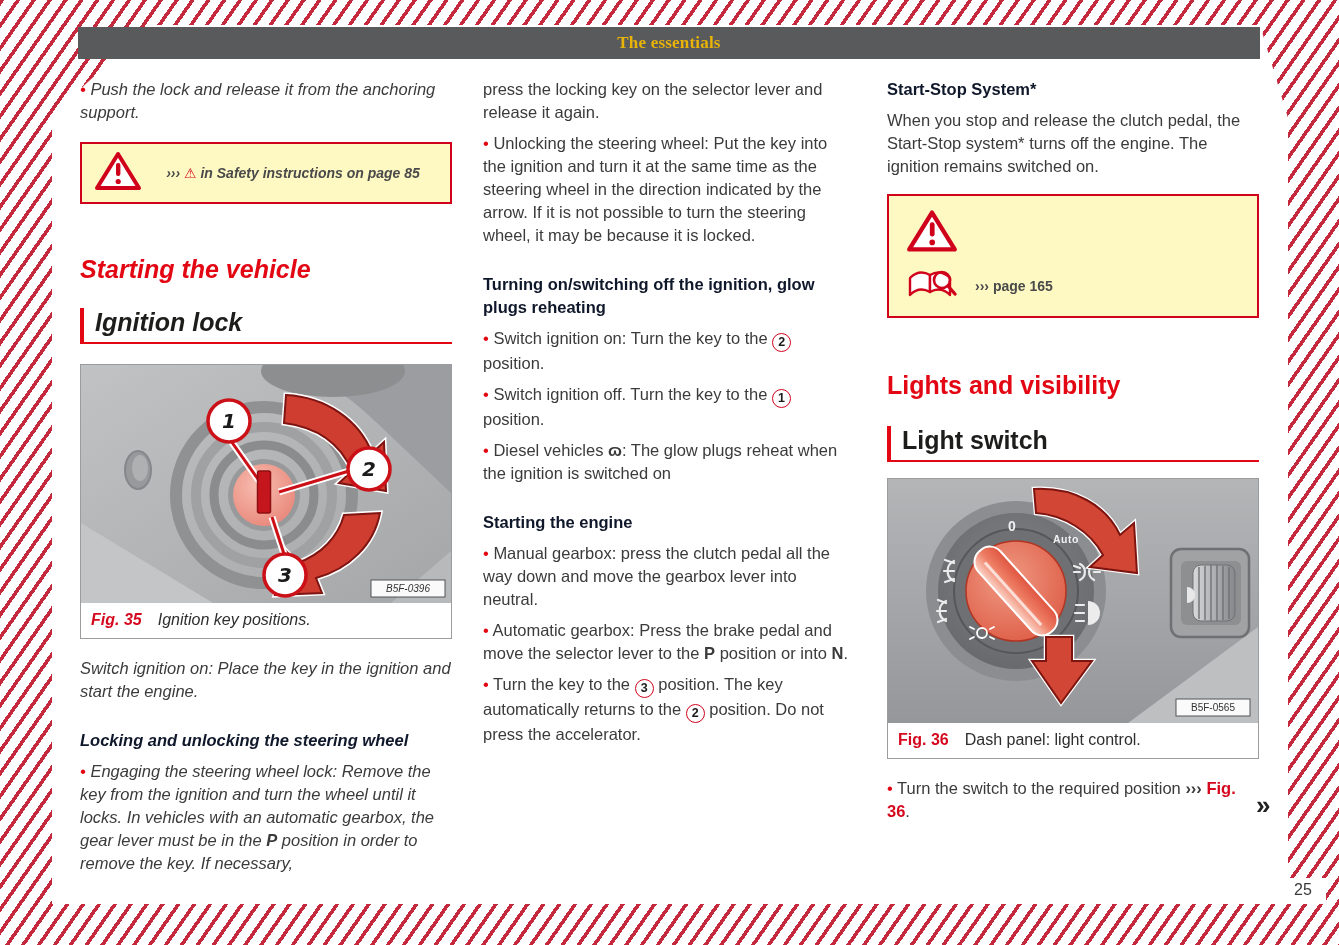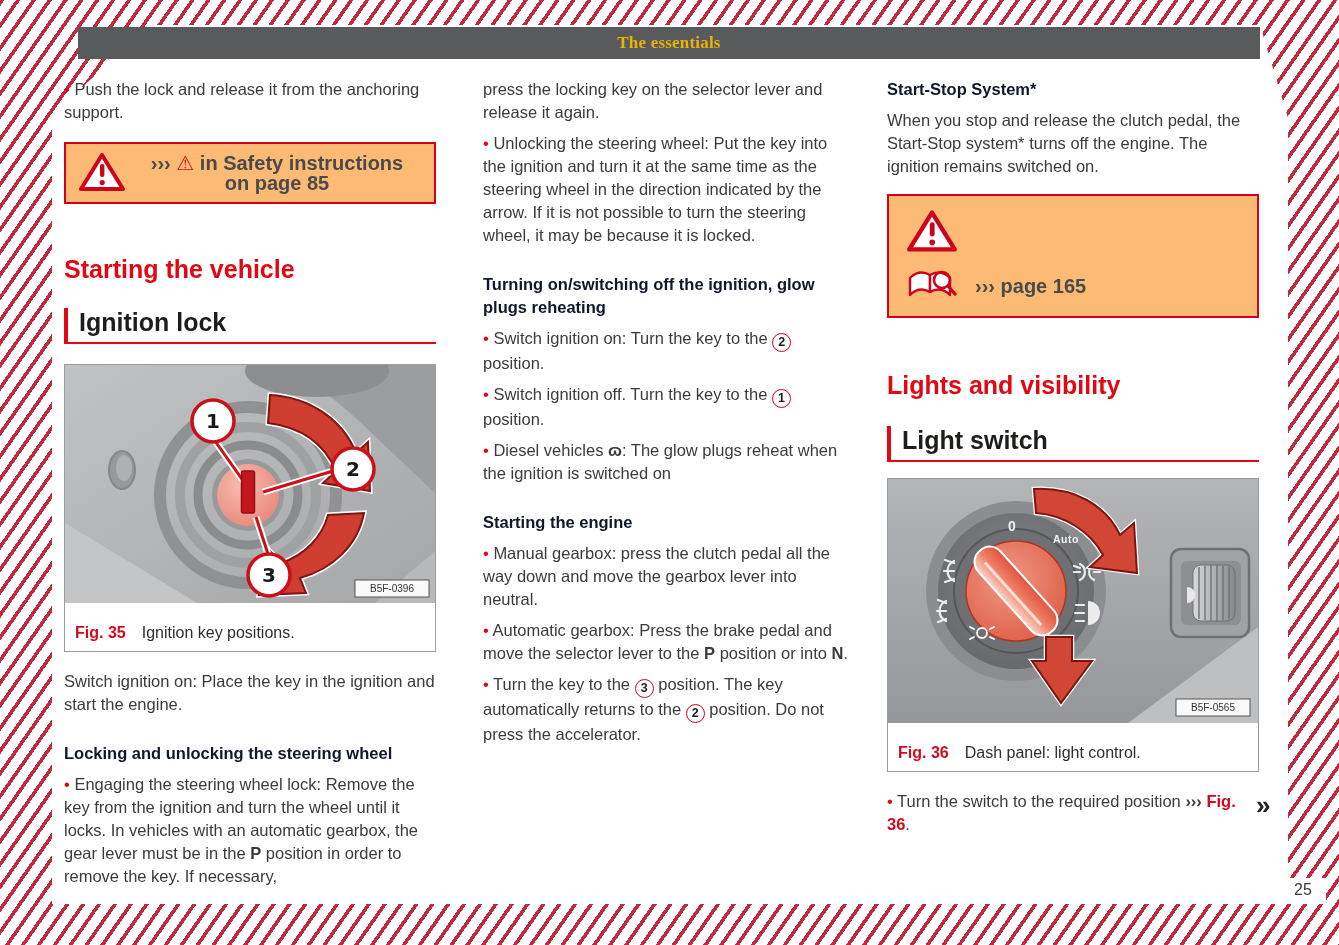--- a/index.html
+++ b/index.html
@@ -11,60 +11,60 @@
   #page{
     position:absolute;inset:0;background:#ffffff;
     clip-path:polygon(52px 115px,150px 25px,1260px 25px,1288px 118px,1288px 878px,1326px 878px,1326px 904px,52px 904px);
   }
   #header-bar{
     position:absolute;left:78px;top:27px;width:1182px;height:32px;
     background:#595a5c;color:#eab308;display:flex;align-items:center;justify-content:center;
     font-size:17px;font-weight:bold;letter-spacing:.2px;font-family:Liberation Serif, serif;
   }
   .col{position:absolute;top:78px;width:372px;color:#3b3b3b;font-size:16.5px;line-height:23px;}
-  #col1{left:64px;}
+  #col1{left:80px;font-style:italic;}
   #col2{left:483px;width:370px;}
   #col3{left:887px;}
   p{margin:0;}
   .body{margin:0;}
   .mt8{margin-top:8px;}
   .seg-dot{color:#e30613;}
   .seg-b{font-weight:bold;}
   .seg-red{color:#d5091e;}
   .seg-rb{color:#d5091e;font-weight:bold;}
   .seg-glow{font-weight:bold;}
   .seg-circ{
     display:inline-flex;align-items:center;justify-content:center;
     width:17px;height:17px;border:1.7px solid #d0021b;border-radius:50%;
     font-size:12.5px;font-weight:bold;color:#1a1a1a;vertical-align:-2px;background:#fff;
   }
   .warnbox{
-    border:2.5px solid #d0021b;background:#fdba74;
+    border:2.5px solid #d0021b;background:#fef9c3;
     display:flex;align-items:center;gap:16px;padding:8px 12px;
-    color:#4a4a4a;font-size:20px;line-height:20px;
+    color:#4a4a4a;font-size:14px;line-height:20px;
   }
   .warnbox .txt{flex:1;}
   #warnbox1{margin-top:18px;height:62px;box-sizing:border-box;}
   #warnbox1 .txt{text-align:center;padding-right:10px;}
   #warnbox3{margin-top:16px;flex-direction:column;align-items:stretch;gap:14px;padding:12px 14px;}
   .warnrow{display:flex;align-items:center;gap:14px;}
   .warnrow .iconcell{width:58px;display:flex;justify-content:center;flex:none;}
   .h1red{color:#e30613;font-size:25px;line-height:30px;font-weight:bold;margin:0;}
   #col1 .h1red{margin-top:50px;}
   #col3 .h1red{margin-top:52px;}
   .h2sub{
     margin-top:24px;border-left:4px solid #e30613;border-bottom:2px solid #e30613;
     padding:2px 0 8px 11px;font-size:25px;line-height:24px;font-weight:bold;color:#1d1d1b;
   }
   #col3 .h2sub{margin-top:26px;}
   .h3{font-weight:bold;color:#0f172a;font-size:16.5px;margin:26px 0 0 0;}
   .figure{margin-top:20px;border:1px solid #9a9c9e;background:#fff;}
   #figure36{margin-top:16px;}
   .figure svg{display:block;}
-  .figcaption{padding:18px 10px 7px 10px;font-size:16px;color:#2e2e2e;}
+  .figcaption{padding:5px 10px 7px 10px;font-size:16px;color:#2e2e2e;}
   .figcaption .figlab{color:#d5091e;font-weight:bold;margin-right:16px;}
   .para{margin-top:18px;}
   #continuation{position:absolute;left:1256px;top:790px;font-size:26px;font-weight:bold;color:#222;}
   #pagenum{position:absolute;left:1294px;top:881px;font-size:16px;color:#3b3b3b;}
   .svglabel{font-size:10px;fill:#333;font-family:"Liberation Sans","DejaVu Sans",sans-serif;}
   .callout-num{font-size:20px;font-weight:bold;fill:#1a1a1a;font-family:"DejaVu Sans",sans-serif;}
 </style>
 </head>
 <body>
 

